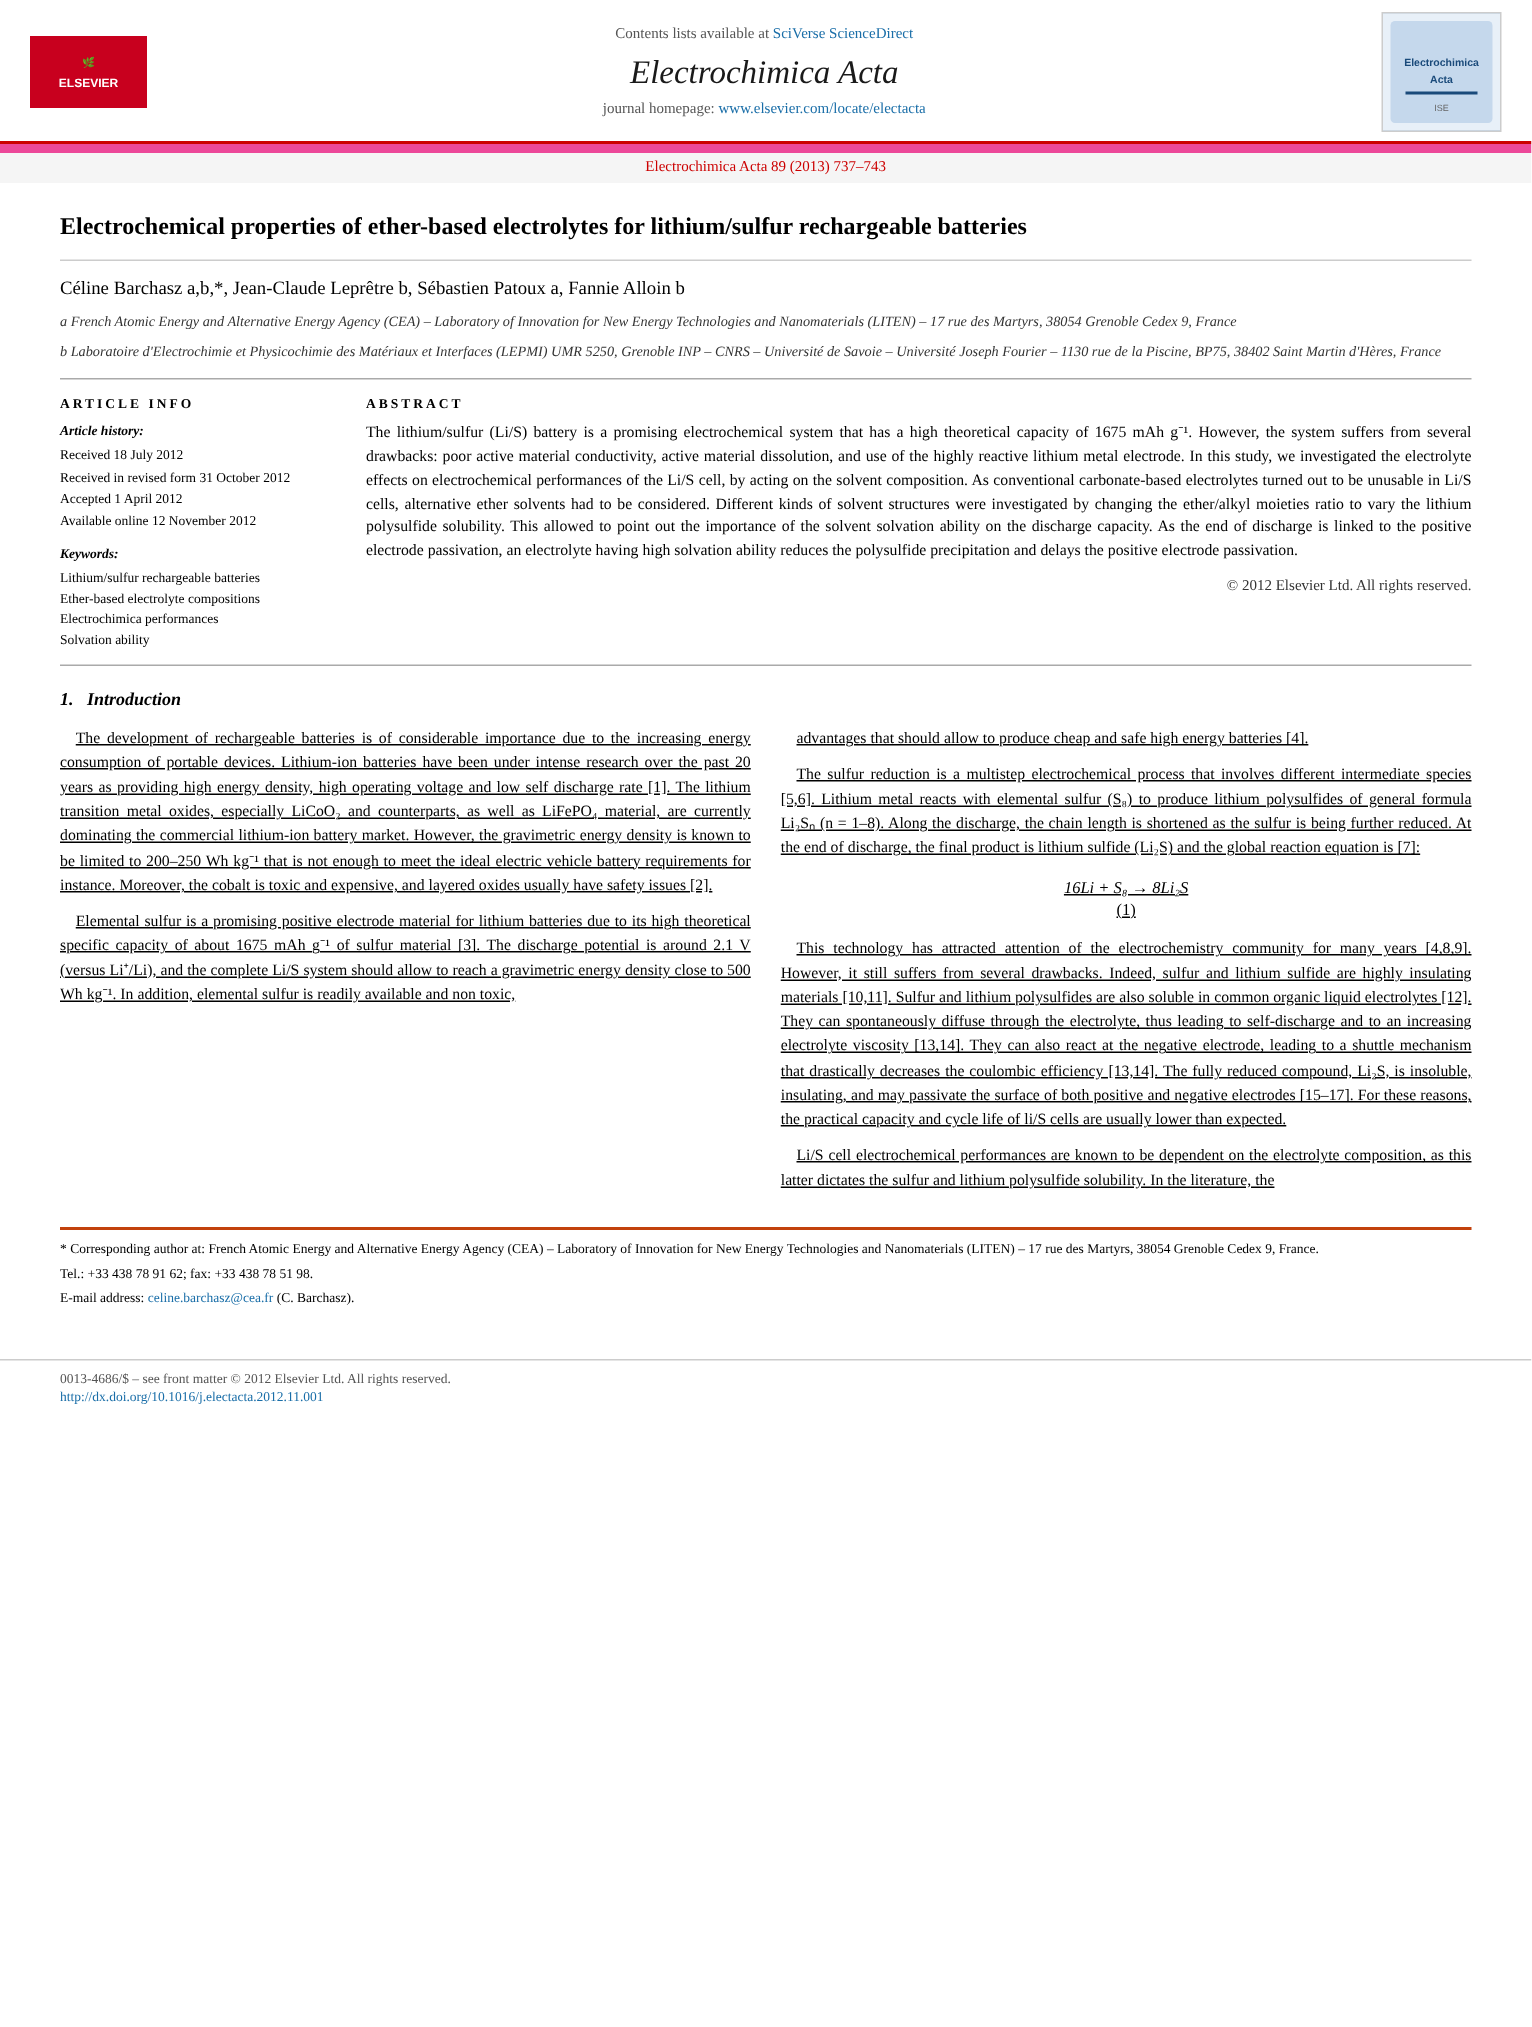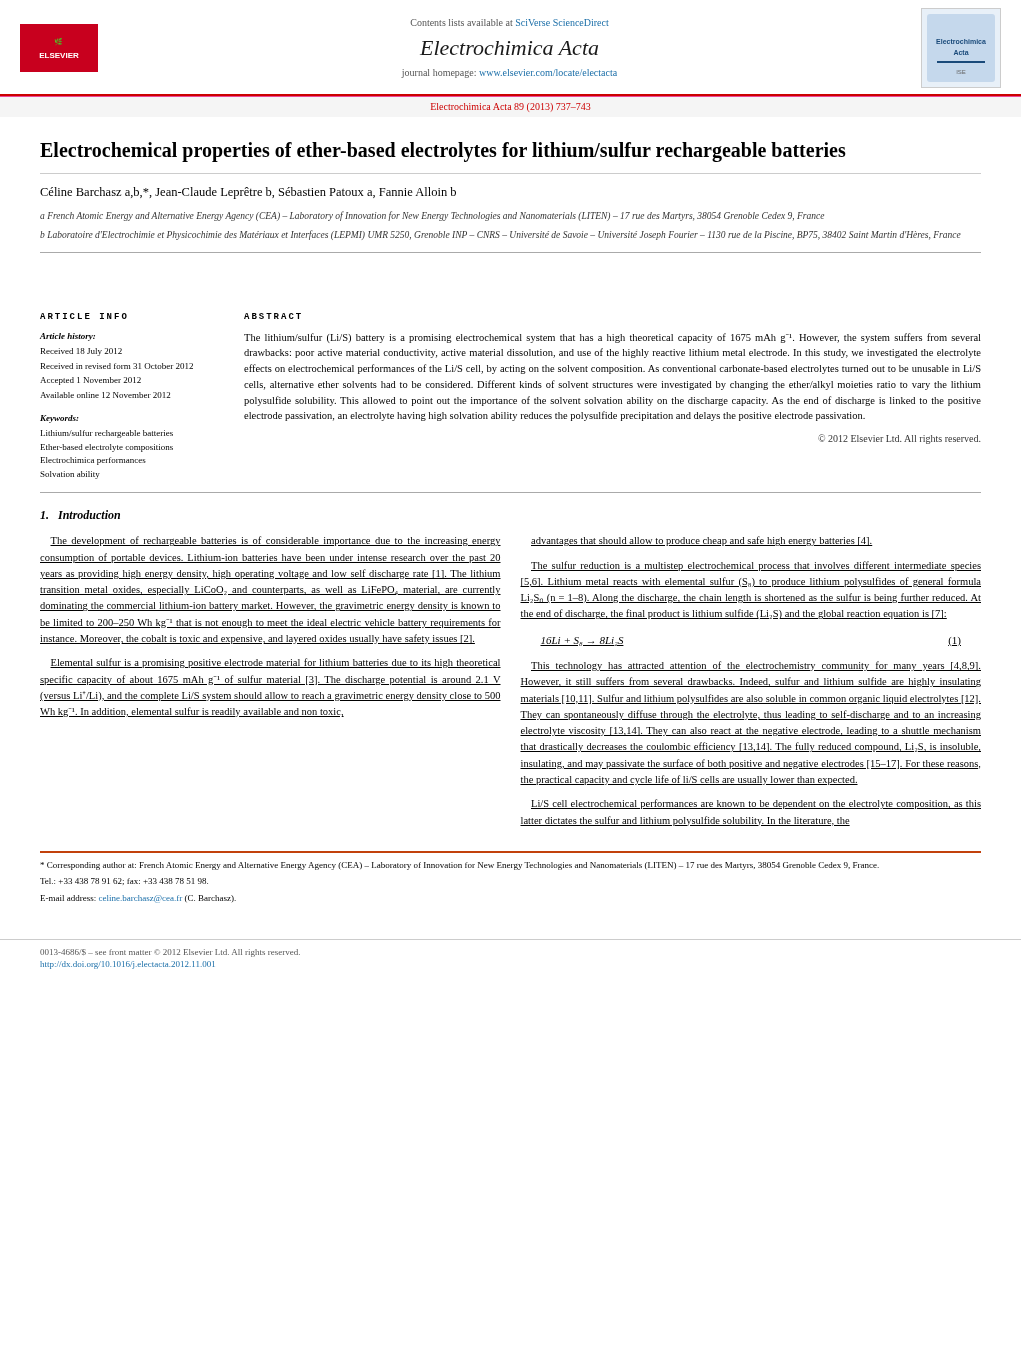--- a/index.html
+++ b/index.html
@@ -77,34 +77,34 @@
       align-items: center;
       justify-content: center;
       font-size: 8px;
       color: #fff;
       text-align: center;
       border: 1px solid #ccc;
     }
 
     .journal-ref-bar {
       background: #f5f5f5;
-      border-top: 1px solid #ec4899;
+      border-top: 6px solid #ec4899;
       padding: 3px 20px;
       font-size: 10px;
       color: #c00;
       text-align: center;
     }
 
     
     .main-content {
       padding: 20px 40px 20px 40px;
     }
 
     .article-title {
-      font-size: 20px;
+      font-size: 16px;
       font-weight: bold;
       color: #000;
       margin-bottom: 10px;
       line-height: 1.3;
       border-bottom: 1px solid #ccc;
       padding-bottom: 10px;
     }
 
     .authors {
       font-size: 12.5px;
@@ -142,22 +142,21 @@
       flex: 1;
     }
 
     .section-header {
       font-size: 9px;
       letter-spacing: 2px;
       text-transform: uppercase;
       font-weight: bold;
       color: #000;
       margin-bottom: 6px;
-      font-family: Liberation Mono, monospace;
-      margin-top: 48px;
+      font-family: Liberation Serif, serif;
     }
 
     .article-info-section {
       margin-bottom: 10px;
     }
 
     .article-info-label {
       font-size: 9px;
       font-style: italic;
       font-weight: bold;
@@ -242,20 +241,21 @@
     }
 
     .equation-line {
       font-size: 11px;
       color: #000;
       margin: 10px 0;
       display: flex;
       justify-content: space-between;
       align-items: center;
       padding: 0 20px;
+      flex-direction: column;
     }
 
     .equation-formula {
       font-style: italic;
     }
 
     .equation-number {
       color: #000;
     }
 
@@ -361,21 +361,21 @@
     <hr class="divider">
 
     <div class="two-col">
 
       <div class="left-col">
         <div class="section-header">ARTICLE INFO</div>
         <div class="article-info-section">
           <div class="article-info-label">Article history:</div>
           <div class="article-info-item">Received 18 July 2012</div>
           <div class="article-info-item">Received in revised form 31 October 2012</div>
-          <div class="article-info-item">Accepted 1 November 2012</div>
+          <div class="article-info-item">Accepted 1 April 2012</div>
           <div class="article-info-item">Available online 12 November 2012</div>
         </div>
         <div class="keywords-section">
           <div class="keywords-label">Keywords:</div>
           <div class="keyword-item">Lithium/sulfur rechargeable batteries</div>
           <div class="keyword-item">Ether-based electrolyte compositions</div>
           <div class="keyword-item">Electrochimica performances</div>
           <div class="keyword-item">Solvation ability</div>
         </div>
       </div>

